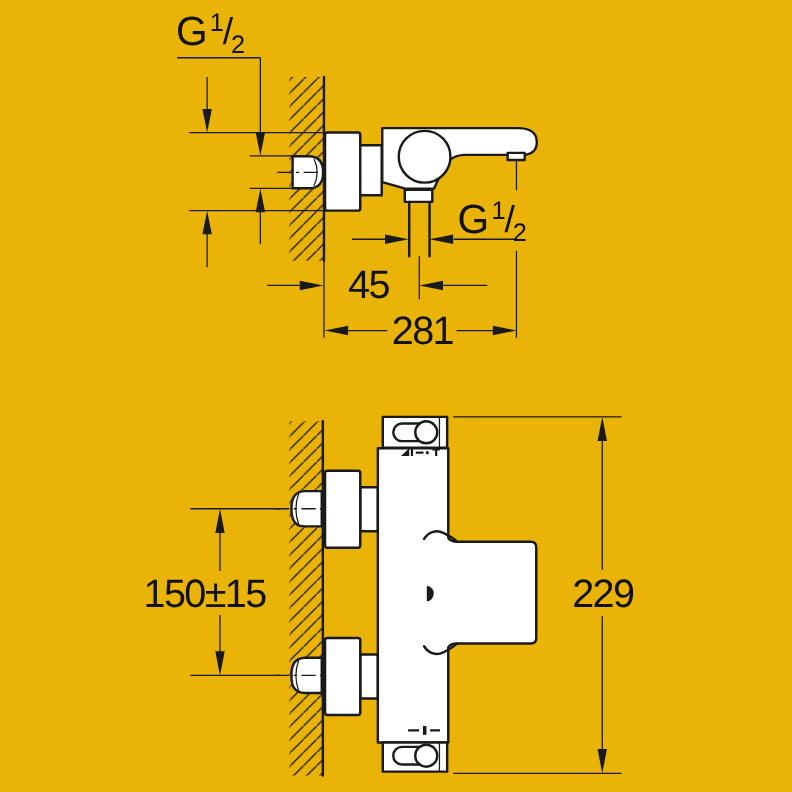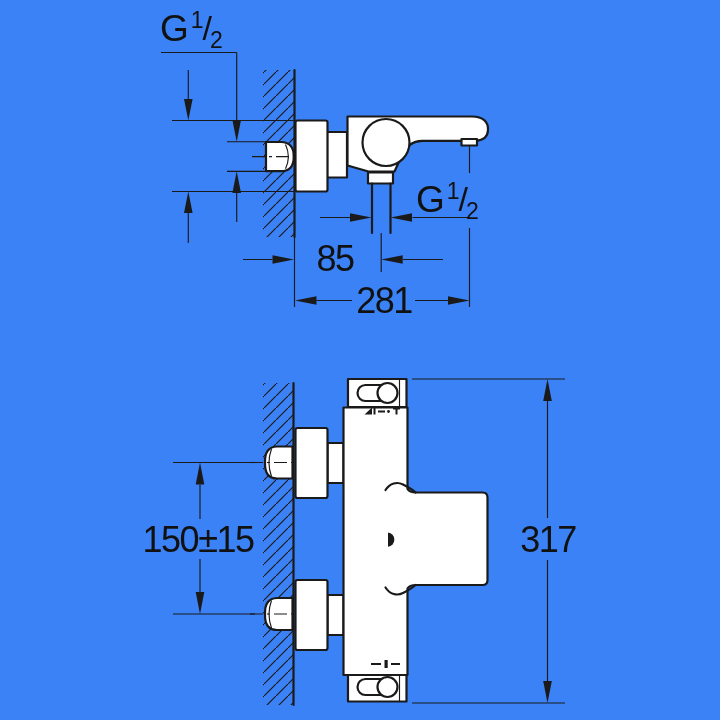--- a/index.html
+++ b/index.html
@@ -1,16 +1,16 @@
 <!DOCTYPE html>
 <html><head>
 <meta charset="utf-8">
 <style>
   html,body{margin:0;padding:0;background:#fff;}
-  .canvas{position:relative;width:720px;height:720px;background:#3b82f6;overflow:hidden;
+  .canvas{position:relative;width:720px;height:720px;background:#eab308;overflow:hidden;
           font-family:"Liberation Sans",sans-serif;color:#111;}
   .canvas svg{position:absolute;left:0;top:0;}
   
   .dim{position:absolute;transform:translate(-50%,-50%);font-size:36px;line-height:1;
        letter-spacing:-1.5px;white-space:nowrap;}
   
   .glabel{position:absolute;font-size:37px;line-height:1;letter-spacing:-1px;white-space:nowrap;}
   .glabel .gmain{display:inline-block;}
   .glabel .gsup{display:inline-block;font-size:23px;transform:translateY(-13px);margin-left:3px;}
   .glabel .gslash{display:inline-block;font-size:34px;transform:translateY(-1px);}
@@ -160,21 +160,21 @@
 
 <div class="glabel" style="left:160px;top:10px;">
   <span class="gmain">G</span><span class="gsup">1</span><span class="gslash">/</span><span class="gsub">2</span>
 </div>
 
 
 <div class="glabel" style="left:416px;top:181px;">
   <span class="gmain">G</span><span class="gsup">1</span><span class="gslash">/</span><span class="gsub">2</span>
 </div>
 
-<div class="dim" style="left:335px;top:259px;">85</div>
+<div class="dim" style="left:335px;top:259px;">45</div>
 
 <div class="dim" style="left:384px;top:301px;">281</div>
 
-<div class="dim" style="left:198px;top:540px;text-align:center;">150±15</div>
+<div class="dim" style="left:186px;top:540px;text-align:center;">150±15</div>
 
-<div class="dim" style="left:548px;top:540px;">317</div>
+<div class="dim" style="left:548px;top:540px;">229</div>
 
 </div>
 
 </body></html>

